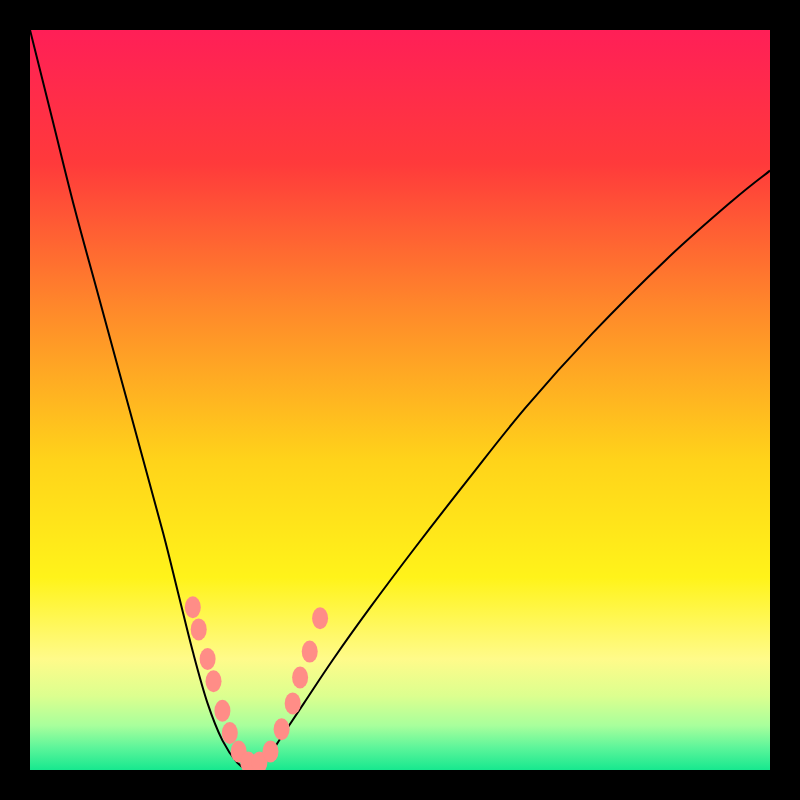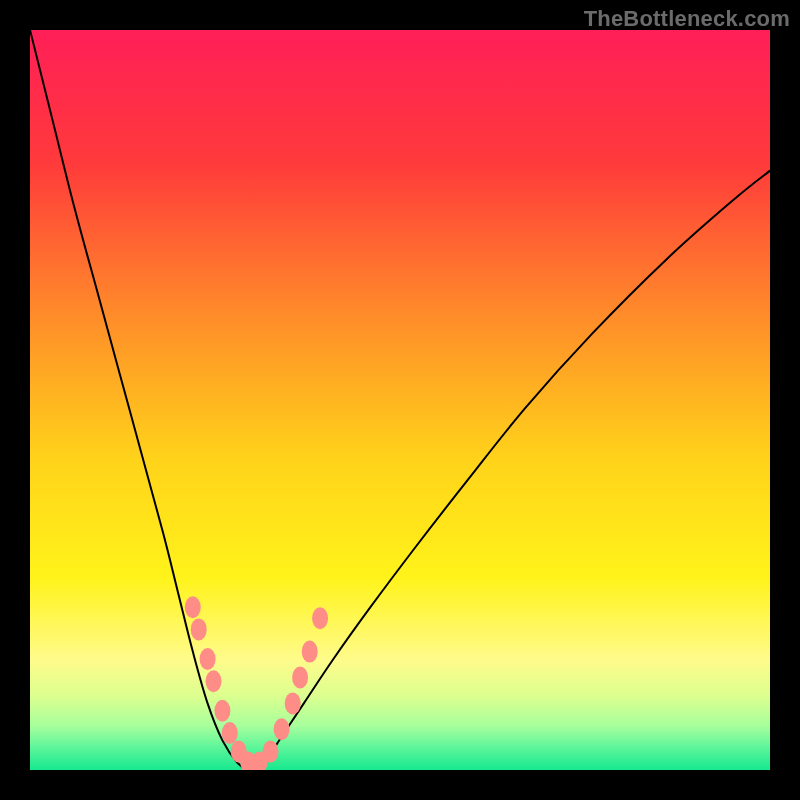--- a/index.html
+++ b/index.html
@@ -45,21 +45,20 @@
     font-weight: 600;
     letter-spacing: 0.2px;
     user-select: none;
   }
 </style>
 </head>
 <body>
 
 <div class="frame">
 
-  <div class="watermark">TheBottleneck.com</div>
 
   <div class="plot-area">
 
     <svg class="gradient-bg" viewBox="0 0 100 100" preserveAspectRatio="none">
       <defs>
         <linearGradient id="bg-grad" x1="0" y1="0" x2="0" y2="1">
             <stop offset="0%" stop-color="#ff1f57"></stop>
             <stop offset="18%" stop-color="#ff3a3b"></stop>
             <stop offset="38%" stop-color="#ff8a2a"></stop>
             <stop offset="57.99999999999999%" stop-color="#ffd31a"></stop>

